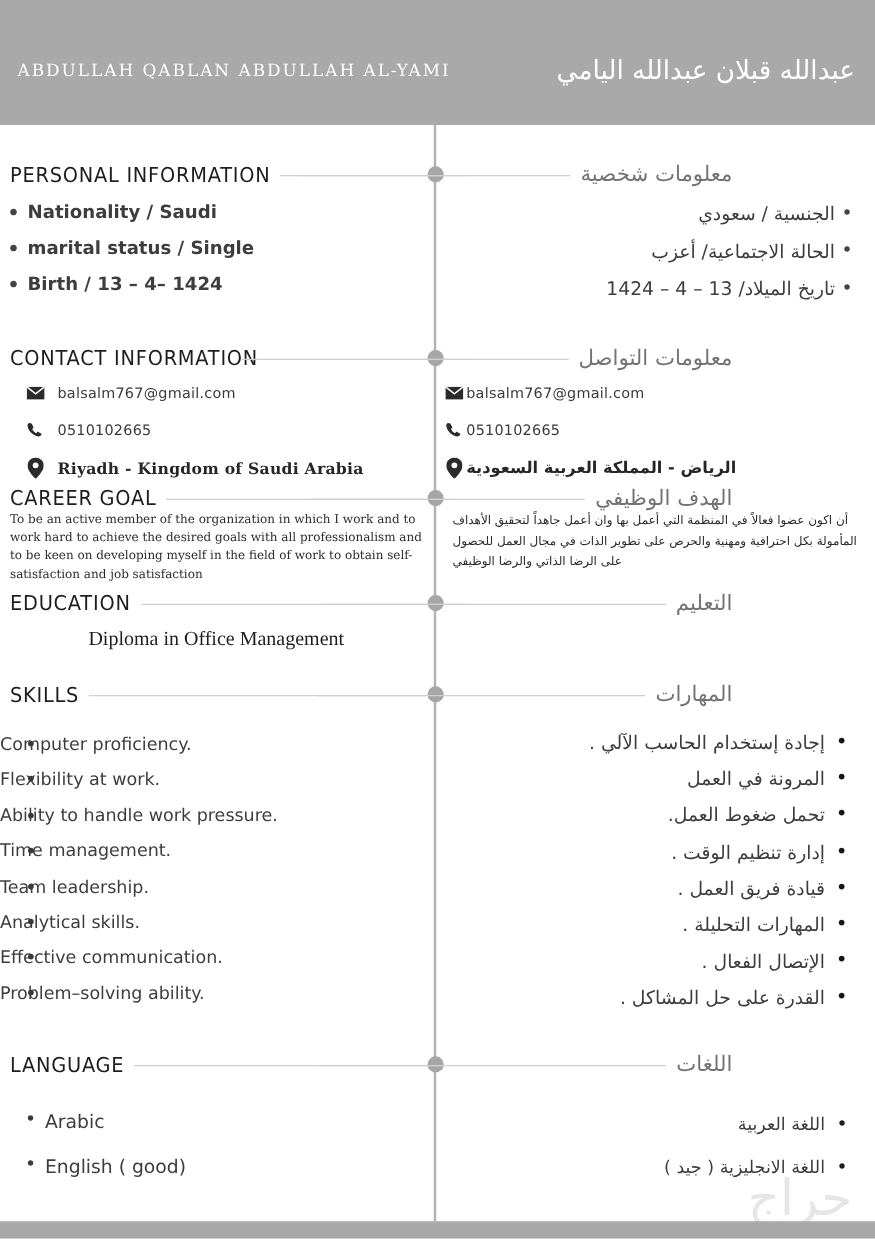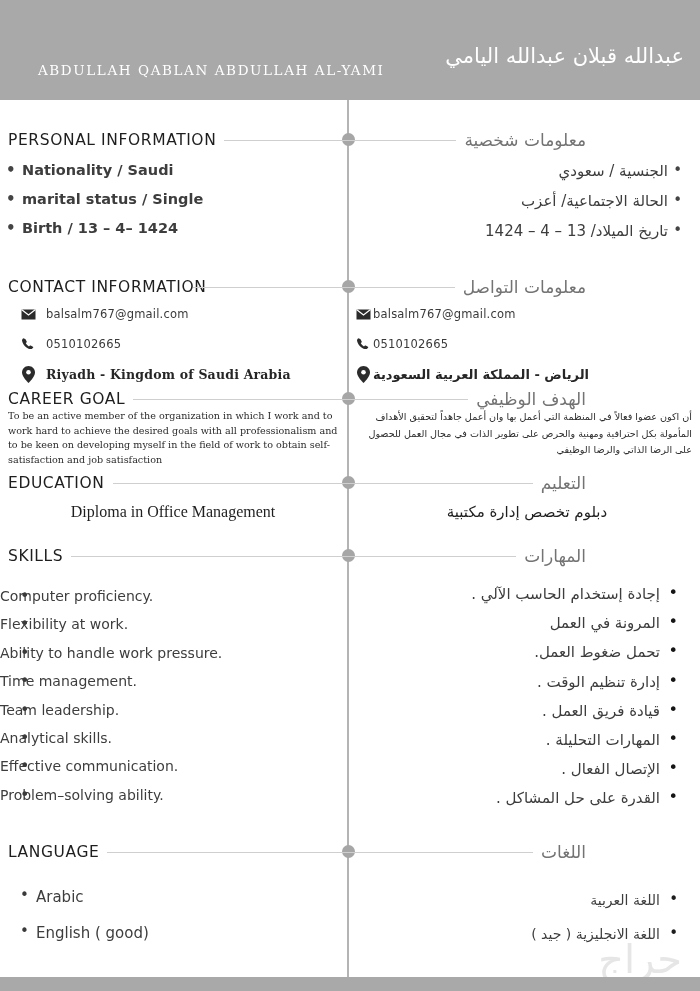--- a/index.html
+++ b/index.html
@@ -35,27 +35,26 @@
     height: 100px;
   }
   .band-bottom {
     top: 977px;
     height: 14px;
   }
 
   .name-en {
     position: absolute;
     left: 14px;
-    top: 62px;
+    top: 49px;
     color: #ffffff;
     font-family: "DejaVu Serif", serif;
     font-size: 13.5px;
     letter-spacing: 1.6px;
     white-space: nowrap;
-    margin-left: 24px;
   }
   .name-ar {
     position: absolute;
     right: 16px;
     top: 44px;
     color: #ffffff;
     font-family: "DejaVu Sans", sans-serif;
     font-size: 21px;
     direction: rtl;
     white-space: nowrap;
@@ -237,21 +236,21 @@
     color: #2b2b2b;
     text-align: left;
     width: 330px;
   }
   .goal-ar {
     font-family: "DejaVu Sans", sans-serif;
     font-size: 9.6px;
     line-height: 1.72;
     color: #2b2b2b;
     direction: rtl;
-    text-align: right;
+    text-align: left;
     width: 330px;
   }
 
   
   .edu-en {
     font-family: Liberation Serif, serif;
     font-size: 16px;
     color: #1f1f1f;
     text-align: center;
     width: 330px;
@@ -489,23 +488,20 @@
       <span class="rule l-edu"></span>
     </div>
     <div class="sec-head right">
       <span class="sec-title-ar">التعليم</span>
       <span class="rule" style="width:276px"></span>
     </div>
   </div>
 
   <div class="col-left" style="top:503px; padding-left:8px">
     <div class="edu-en">Diploma in Office Management</div>
-  </div>
-  <div class="col-right" style="top:503px; padding-right:8px">
-    <div class="edu-ar">دبلوم تخصص إدارة مكتبية</div>
   </div>
 
   <div class="sec" style="top:544px">
     <div class="sec-head left">
       <span class="sec-title-en">SKILLS</span>
       <span class="rule" style="width:268px"></span>
     </div>
     <div class="sec-head right">
       <span class="sec-title-ar">المهارات</span>
       <span class="rule" style="width:262px"></span>

